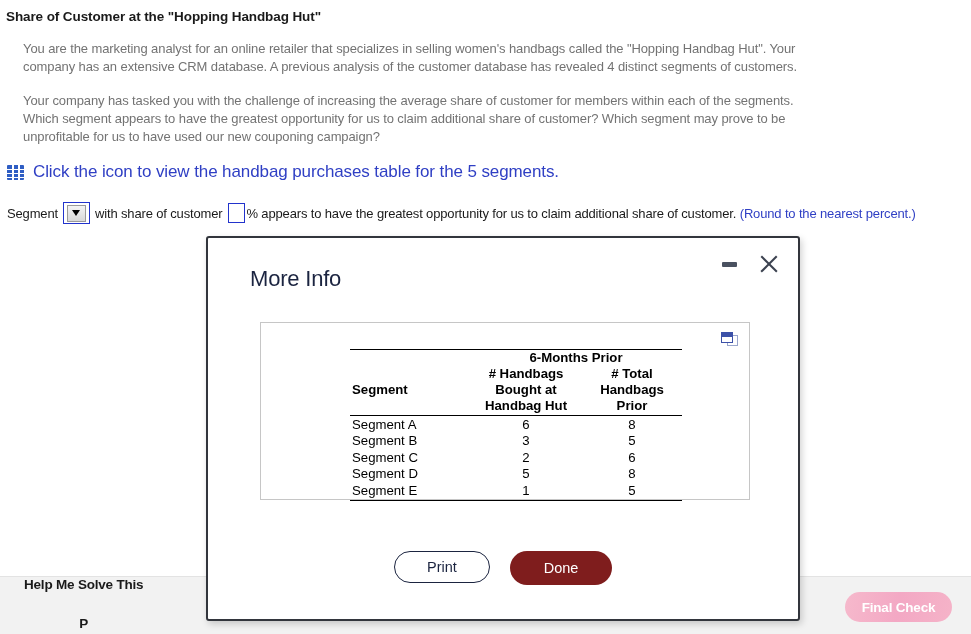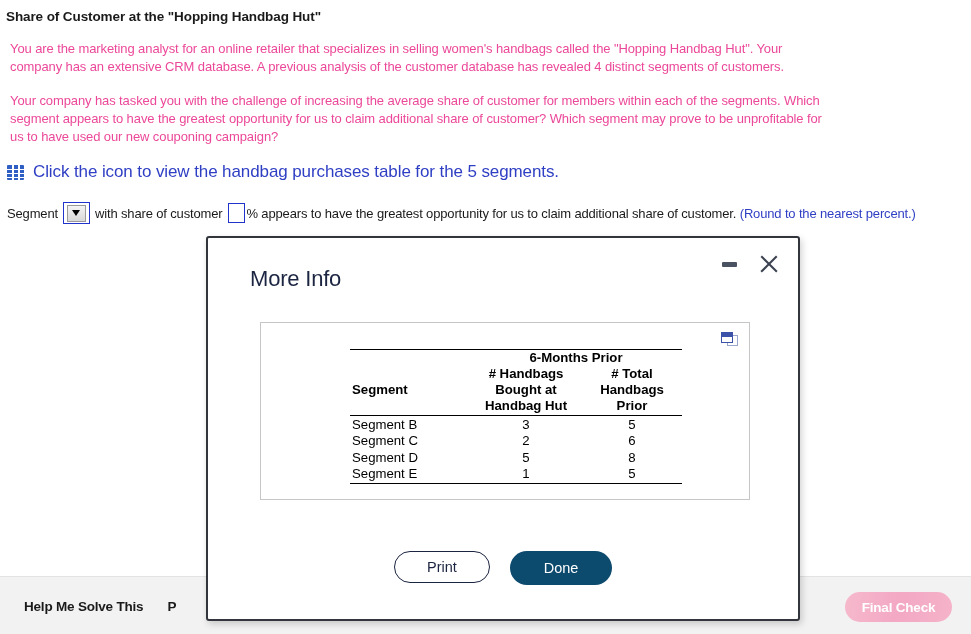--- a/index.html
+++ b/index.html
@@ -26,23 +26,23 @@
   .prob-title {
     font-size: 13.5px;
     font-weight: bold;
     color: #1a1a1a;
     line-height: 18px;
     margin: 0 0 14px 0;
     letter-spacing: -0.1px;
   }
   .prob-para {
     font-size: 13px;
-    color: #ec4899;
+    color: #737373;
     line-height: 18px;
-    margin: 0 0 16px 4px;
+    margin: 0 0 16px 17px;
     max-width: 956px;
     letter-spacing: -0.1px;
   }
 
   
   .icon-row {
     display: flex;
     align-items: center;
     gap: 9px;
     margin: 2px 0 20px 1px;
@@ -128,20 +128,21 @@
     left: 0; bottom: 0;
     width: 971px; height: 58px;
     background: #f2f2f2;
     border-top: 1px solid #e3e3e3;
   }
   .bb-left {
     position: absolute;
     left: 24px; top: 0; height: 58px;
     display: flex; align-items: center;
     gap: 24px;
+    flex-direction: column;
   }
   .bb-link {
     font-size: 13.5px;
     font-weight: bold;
     color: #1a1a1a;
     cursor: pointer;
     letter-spacing: -0.2px;
     white-space: nowrap;
   }
   .final-check {
@@ -301,21 +302,21 @@
     background: #ffffff;
     color: #1b2440;
     font-size: 14.5px;
     font-family: "Liberation Sans", sans-serif;
     cursor: pointer;
   }
   .btn-done {
     width: 102px; height: 34px;
     border: none;
     border-radius: 17px;
-    background: #0c4a6e;
+    background: #7f1d1d;
     color: #ffffff;
     font-size: 14.5px;
     font-family: "Liberation Sans", sans-serif;
     cursor: pointer;
   }
 </style>
 </head>
 <body>
 
 <div id="page">
@@ -400,20 +401,25 @@
             <th>Handbags</th>
           </tr>
           <tr>
             <th></th>
             <th>Handbag Hut</th>
             <th>Prior</th>
           </tr>
         </thead>
         <tbody>
             <tr>
+              <td class="seg">Segment A</td>
+              <td>6</td>
+              <td>8</td>
+            </tr>
+            <tr>
               <td class="seg">Segment B</td>
               <td>3</td>
               <td>5</td>
             </tr>
             <tr>
               <td class="seg">Segment C</td>
               <td>2</td>
               <td>6</td>
             </tr>
             <tr>

